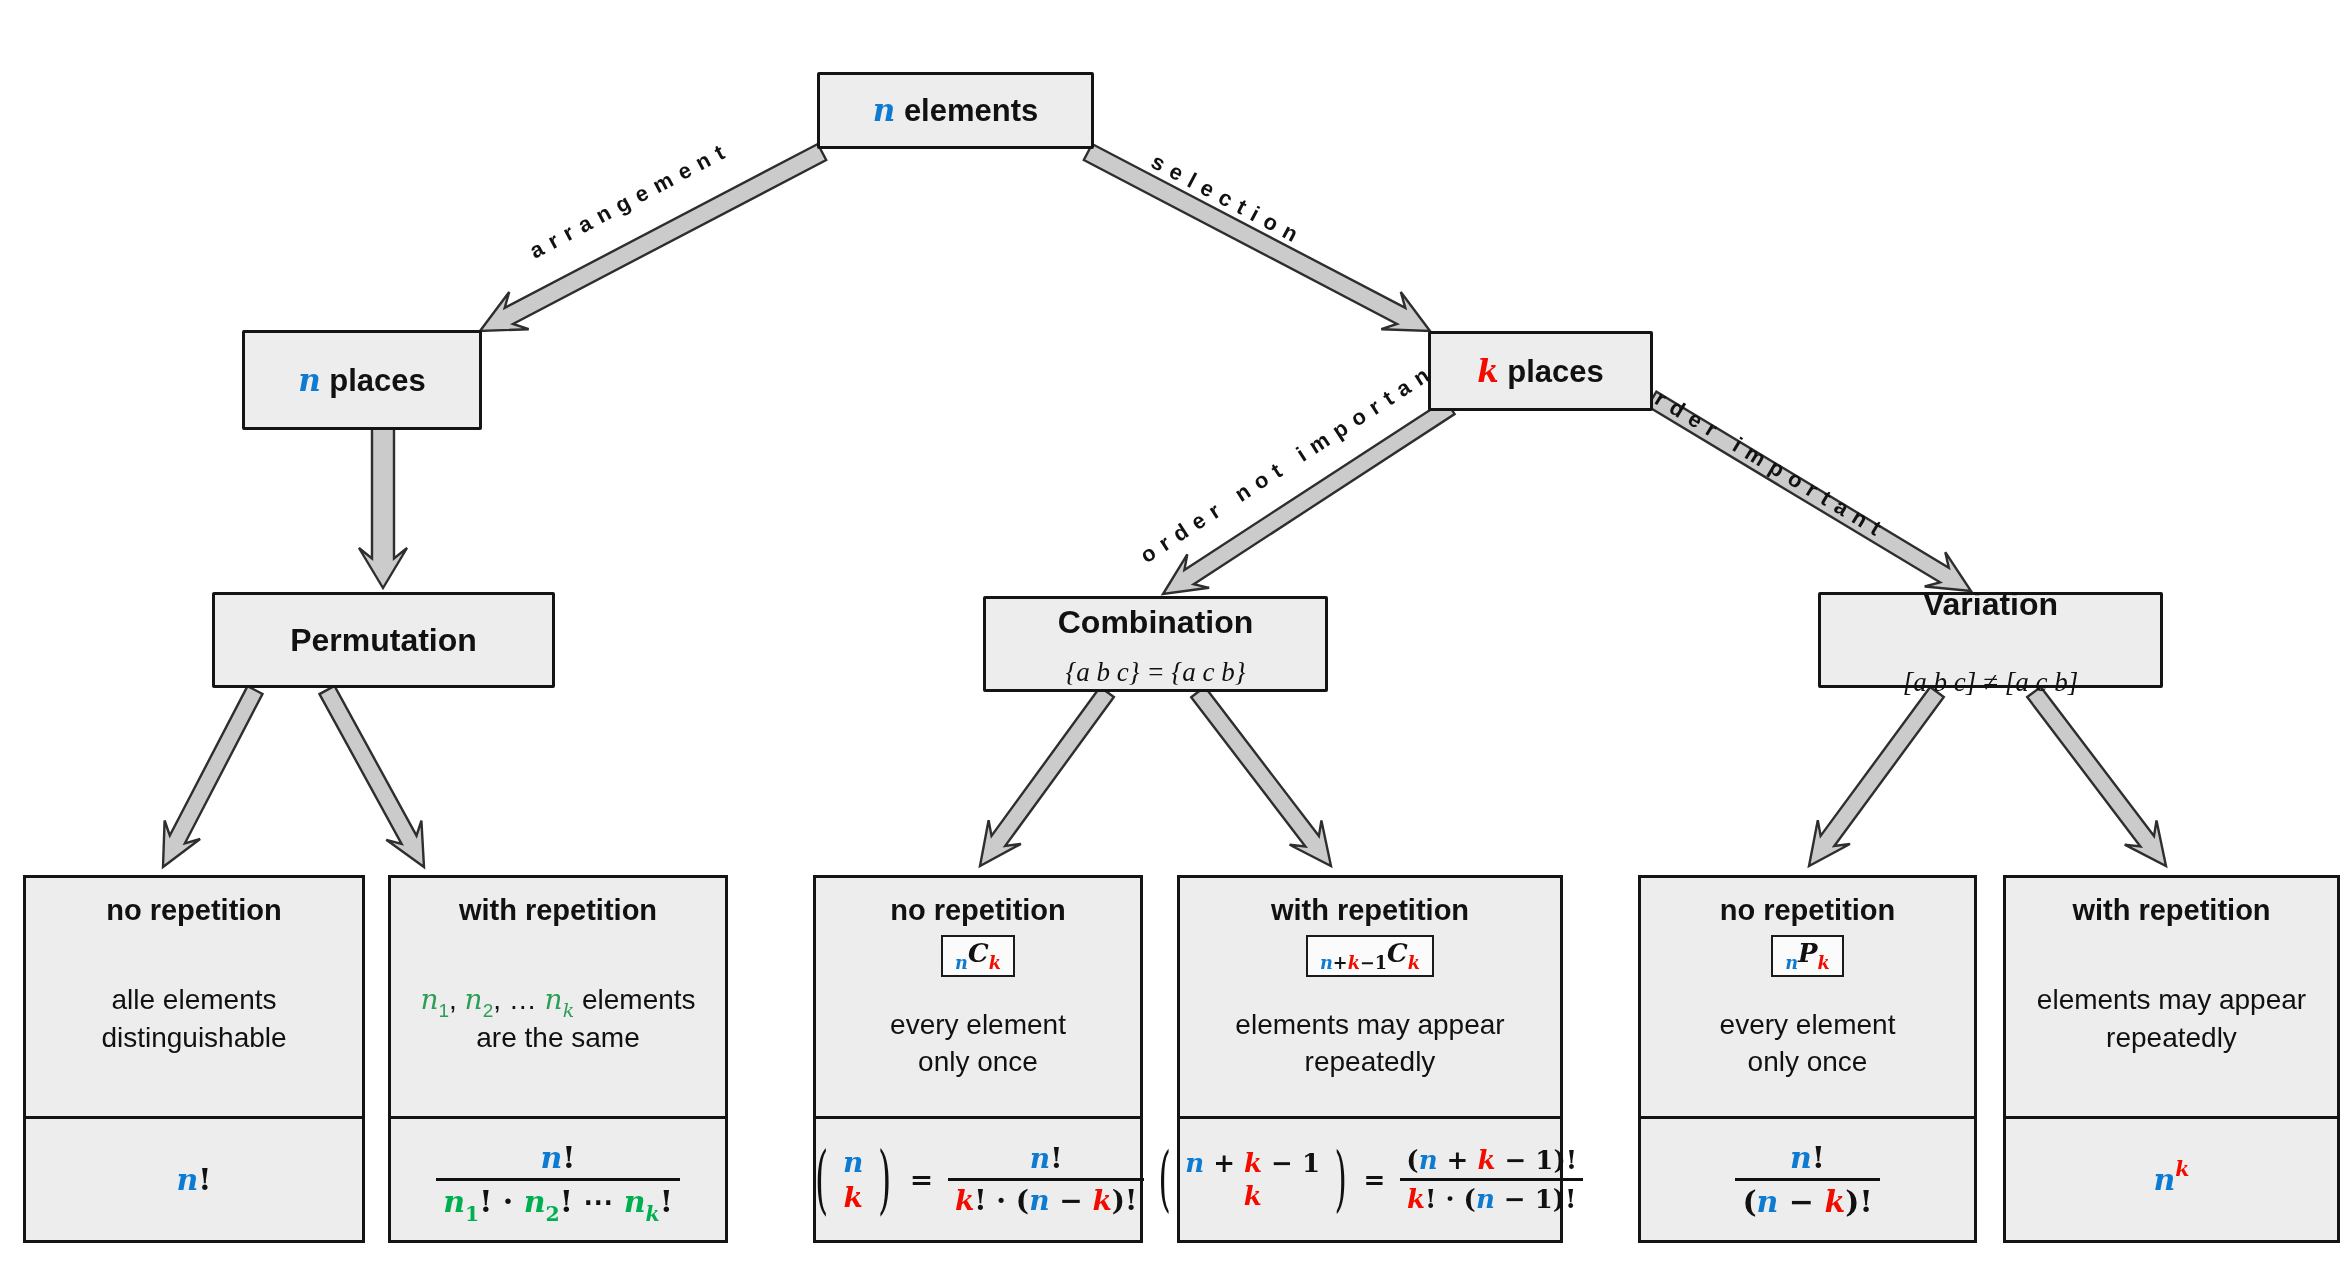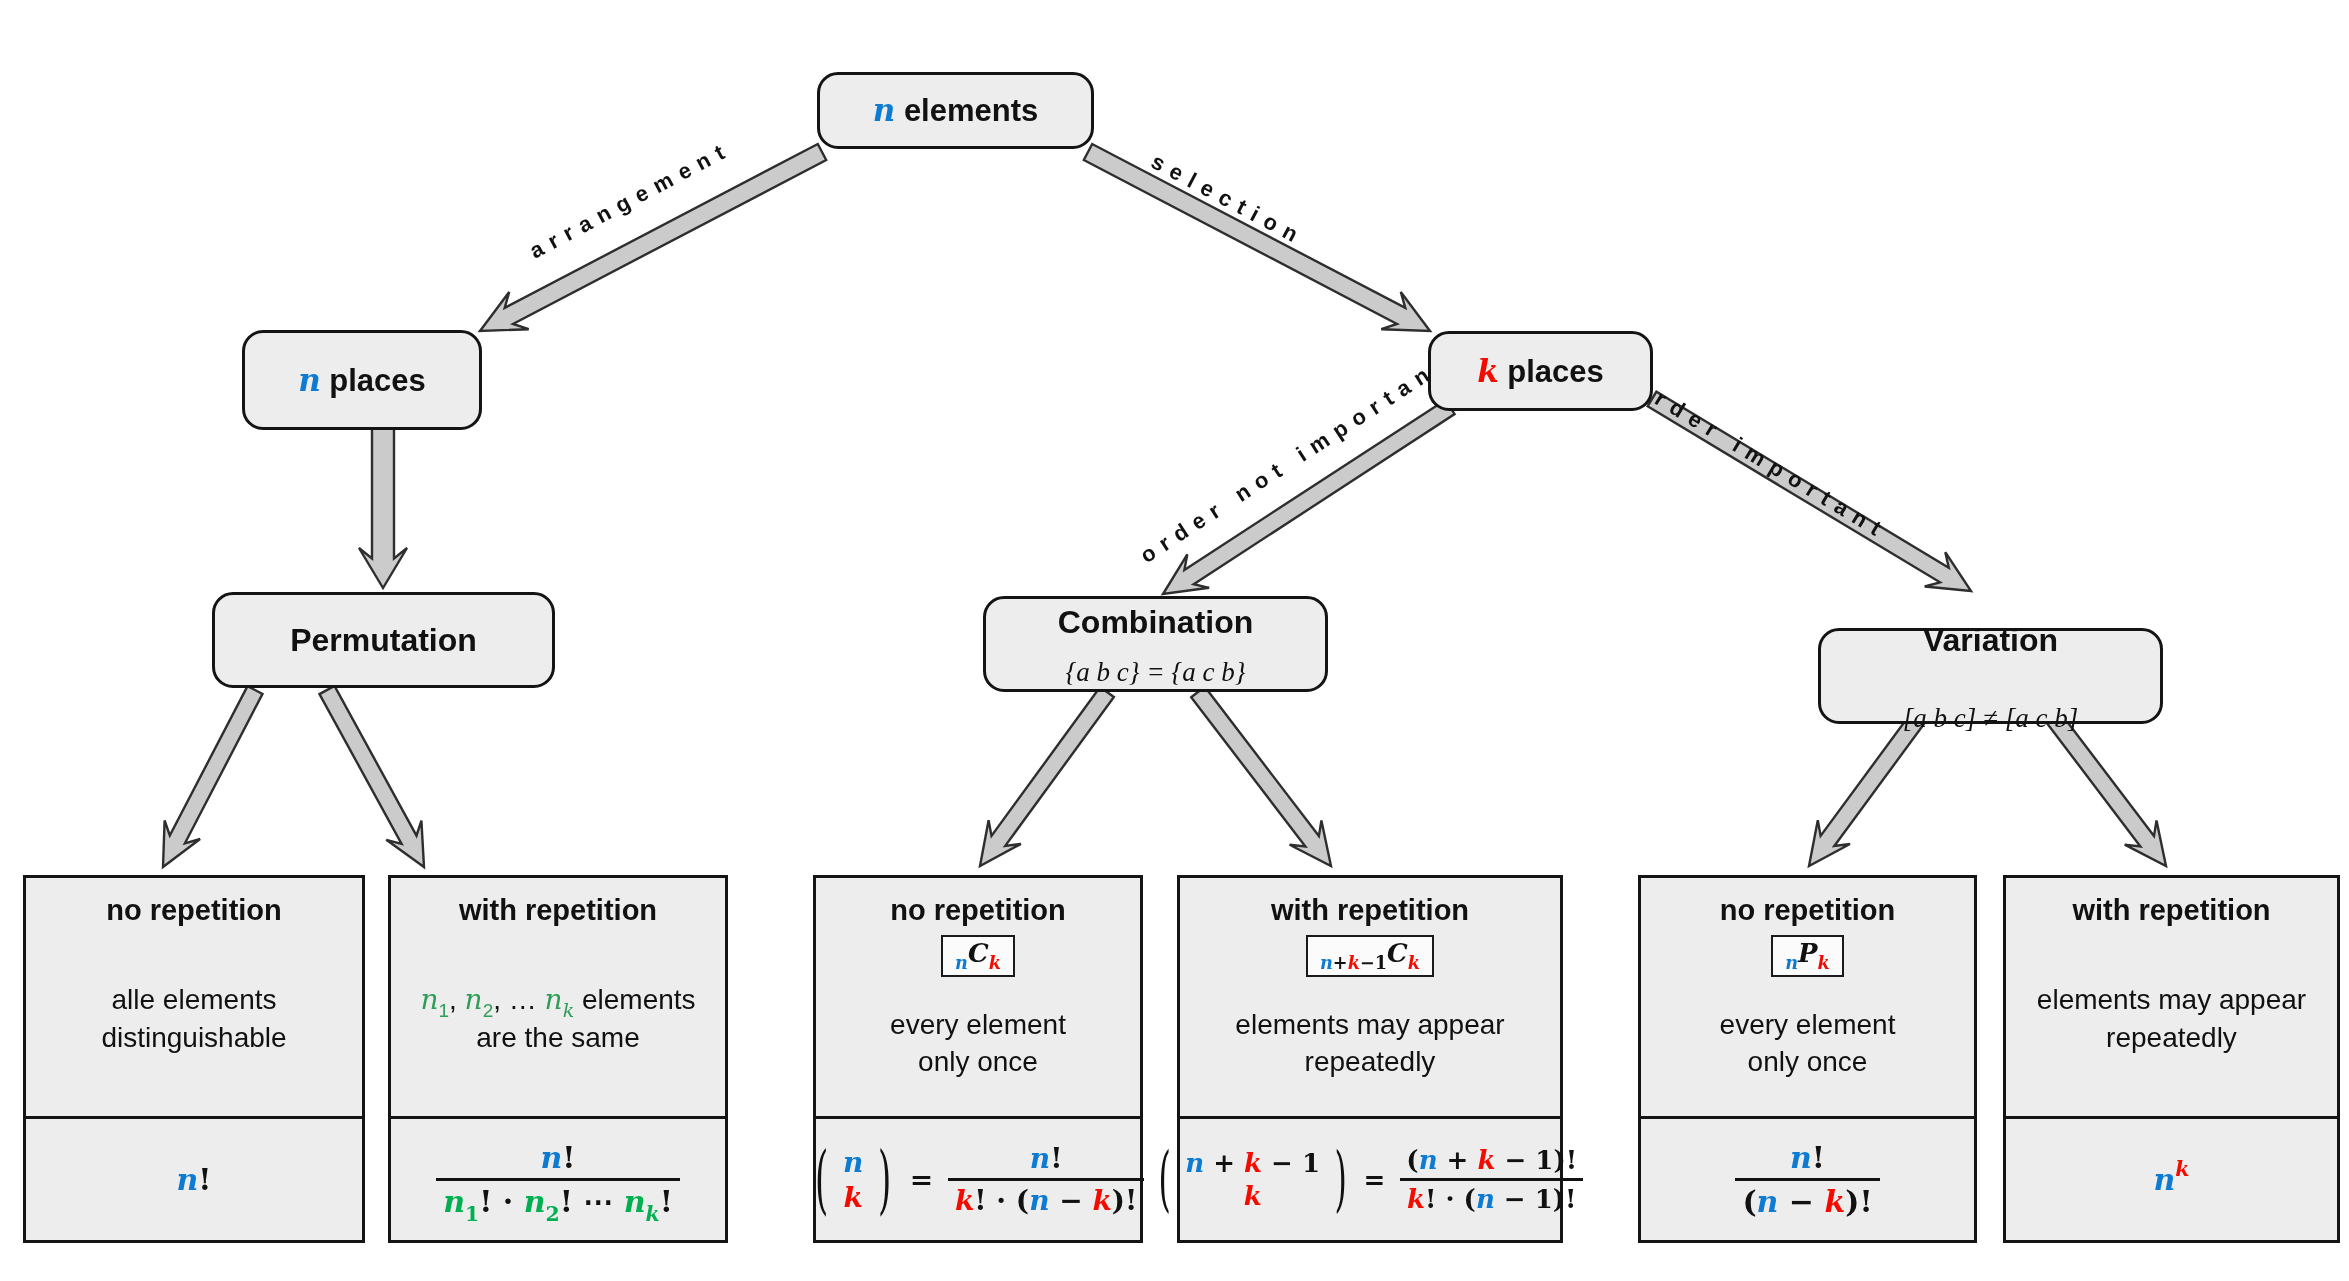--- a/index.html
+++ b/index.html
@@ -6,21 +6,21 @@
   body { margin: 0; background: #ffffff; }
   .diagram {
     position: relative; width: 2349px; height: 1281px;
     background: #ffffff; font-family: "Liberation Sans", sans-serif; overflow: hidden;
   }
   svg.edges { position: absolute; left: 0; top: 0; }
 
   
   .node {
     position: absolute; background: #ededed; border: 3px solid #141414;
-    border-radius: 21px; display: flex; flex-direction: column;
+    border-radius: 2px; display: flex; flex-direction: column;
     align-items: center; justify-content: center; color: #111;
   }
   .node-title { font-weight: bold; font-size: 32px; white-space: pre; }
   .node-title-sm { font-weight: bold; font-size: 31px; white-space: pre; }
   .node-sub {
     font-family: Liberation Serif, serif; font-style: italic;
     font-size: 27px; margin-top: 16px; white-space: pre;
   }
 
   
@@ -101,21 +101,21 @@
 
   <div class="node" style="left:1428px;top:331px;width:225px;height:80px;">
     <div class="node-title-sm"><span class="it bd" style="color: rgb(243, 11, 0);">k</span><span class="bd"> places</span></div>
   </div>
 
   <div class="node" style="left:983px;top:596px;width:345px;height:96px;padding-top:4px;">
     <div class="node-title">Combination</div>
     <div class="node-sub">{a b c} = {a c b}</div>
   </div>
 
-  <div class="node" style="left:1818px;top:628px;width:345px;height:96px;padding-top:4px;gap:28px;">
+  <div class="node" style="left:1818px;top:592px;width:345px;height:96px;padding-top:4px;gap:28px;">
     <div class="node-title">Variation</div>
     <div class="node-sub">[a b c] ≠ [a c b]</div>
   </div>
 
   <div class="card" style="left:23px;top:875px;width:342px;height:368px;">
     <div class="card-top">
       <div class="card-title">no repetition</div>
       <div class="card-desc">
           <div class="line"><span>alle elements</span></div>
           <div class="line"><span>distinguishable</span></div>

